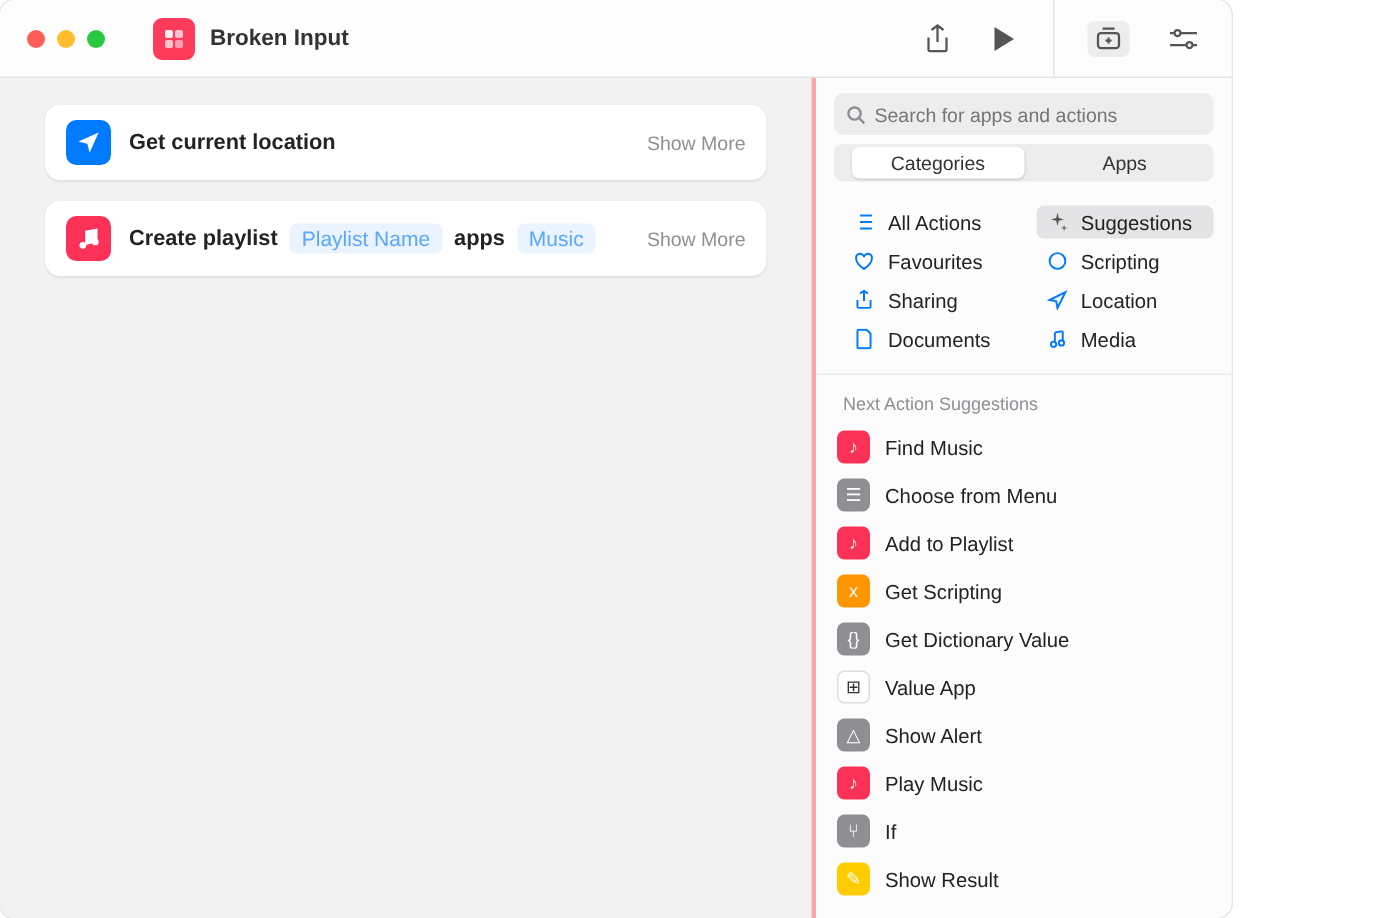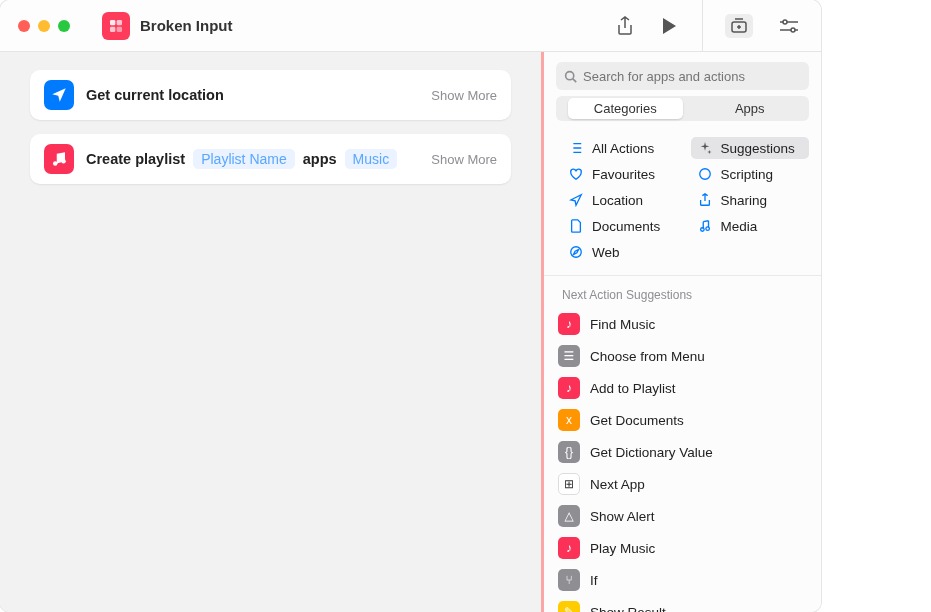--- a/index.html
+++ b/index.html
@@ -177,88 +177,79 @@
             <span class="cat-icon">
               <svg width="14" height="14" viewBox="0 0 16 16" fill="none" stroke="currentColor" stroke-width="1.5">
                 <rect x="2" y="2" width="12" height="12" rx="6" transform="rotate(45 8 8)"></rect>
               </svg>
             </span>
             <span>Scripting</span>
           </div>
           <div class="cat">
             <span class="cat-icon">
               <svg width="14" height="14" viewBox="0 0 16 16" fill="none" stroke="currentColor" stroke-width="1.5">
+                <path d="M8 1v8M5 3l3-2 3 2M3 8v5a1 1 0 001 1h8a1 1 0 001-1V8"></path>
+              </svg>
+            </span>
+            <span>Sharing</span>
+          </div>
+          <div class="cat">
+            <span class="cat-icon">
+              <svg width="14" height="14" viewBox="0 0 16 16" fill="none" stroke="currentColor" stroke-width="1.5">
                 <path d="M2 8l12-6-6 12-1-5-5-1z"></path>
               </svg>
             </span>
             <span>Location</span>
-          </div>
-          <div class="cat">
-            <span class="cat-icon">
-              <svg width="14" height="14" viewBox="0 0 16 16" fill="none" stroke="currentColor" stroke-width="1.5">
-                <path d="M8 1v8M5 3l3-2 3 2M3 8v5a1 1 0 001 1h8a1 1 0 001-1V8"></path>
-              </svg>
-            </span>
-            <span>Sharing</span>
           </div>
           <div class="cat">
             <span class="cat-icon">
               <svg width="14" height="14" viewBox="0 0 16 16" fill="none" stroke="currentColor" stroke-width="1.5">
                 <path d="M4 1h6l3 3v10a1 1 0 01-1 1H4a1 1 0 01-1-1V2a1 1 0 011-1z"></path>
               </svg>
             </span>
             <span>Documents</span>
           </div>
           <div class="cat">
             <span class="cat-icon">
               <svg width="14" height="14" viewBox="0 0 16 16" fill="none" stroke="currentColor" stroke-width="1.5">
                 <path d="M6 3v8M12 2v8"></path>
                 <circle cx="5" cy="12" r="2"></circle>
                 <circle cx="11" cy="11" r="2"></circle>
                 <path d="M6 3l6-1"></path>
               </svg>
             </span>
             <span>Media</span>
           </div>
-          <div class="cat">
-            <span class="cat-icon">
-              <svg width="14" height="14" viewBox="0 0 16 16" fill="none" stroke="currentColor" stroke-width="1.5">
-                <circle cx="8" cy="8" r="6"></circle>
-                <path d="M11 5l-2 4-4 2 2-4 4-2z"></path>
-              </svg>
-            </span>
-            <span>Web</span>
-          </div>
         </div>
       <div class="sugg-area">
         <div class="sugg-header">Next Action Suggestions</div>
         <div id="suggs">
             <div class="sugg-item">
               <div class="sugg-icon" style="background: rgb(252, 49, 88);">♪</div>
               <span>Find Music</span>
             </div>
             <div class="sugg-item">
               <div class="sugg-icon" style="background: rgb(142, 142, 147);">☰</div>
               <span>Choose from Menu</span>
             </div>
             <div class="sugg-item">
               <div class="sugg-icon" style="background: rgb(252, 49, 88);">♪</div>
               <span>Add to Playlist</span>
             </div>
             <div class="sugg-item">
               <div class="sugg-icon" style="background: rgb(255, 149, 0);">x</div>
-              <span>Get Documents</span>
+              <span>Get Scripting</span>
             </div>
             <div class="sugg-item">
               <div class="sugg-icon" style="background: rgb(142, 142, 147);">{}</div>
               <span>Get Dictionary Value</span>
             </div>
             <div class="sugg-item">
               <div class="sugg-icon" style="background: rgb(255, 255, 255); border: 1px solid rgb(221, 221, 221); color: rgb(51, 51, 51);">⊞</div>
-              <span>Next App</span>
+              <span>Value App</span>
             </div>
             <div class="sugg-item">
               <div class="sugg-icon" style="background: rgb(142, 142, 147);">△</div>
               <span>Show Alert</span>
             </div>
             <div class="sugg-item">
               <div class="sugg-icon" style="background: rgb(252, 49, 88);">♪</div>
               <span>Play Music</span>
             </div>
             <div class="sugg-item">

